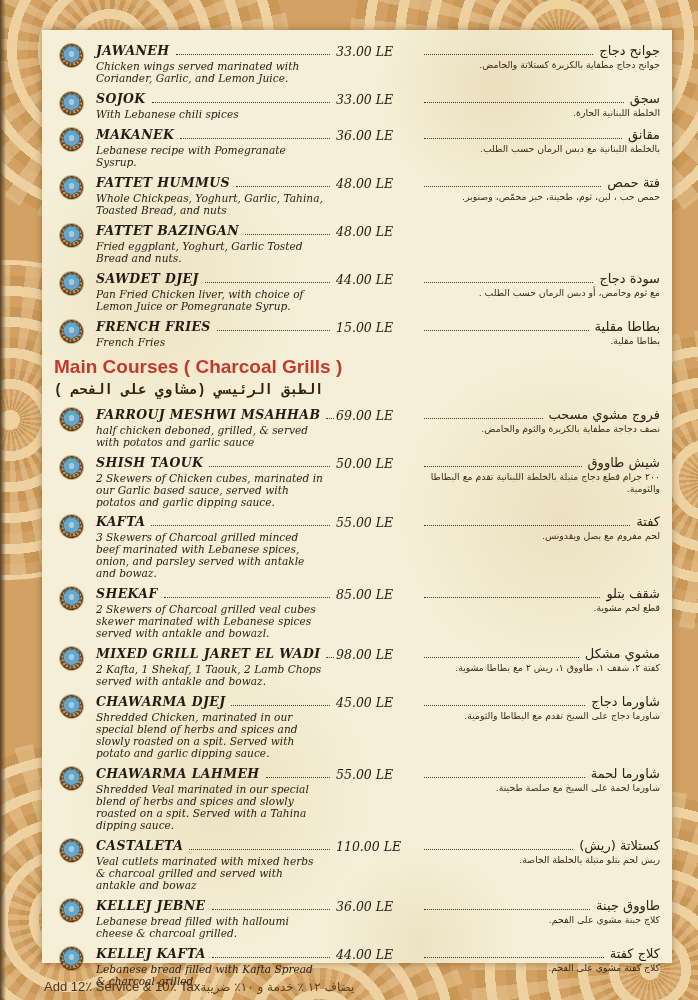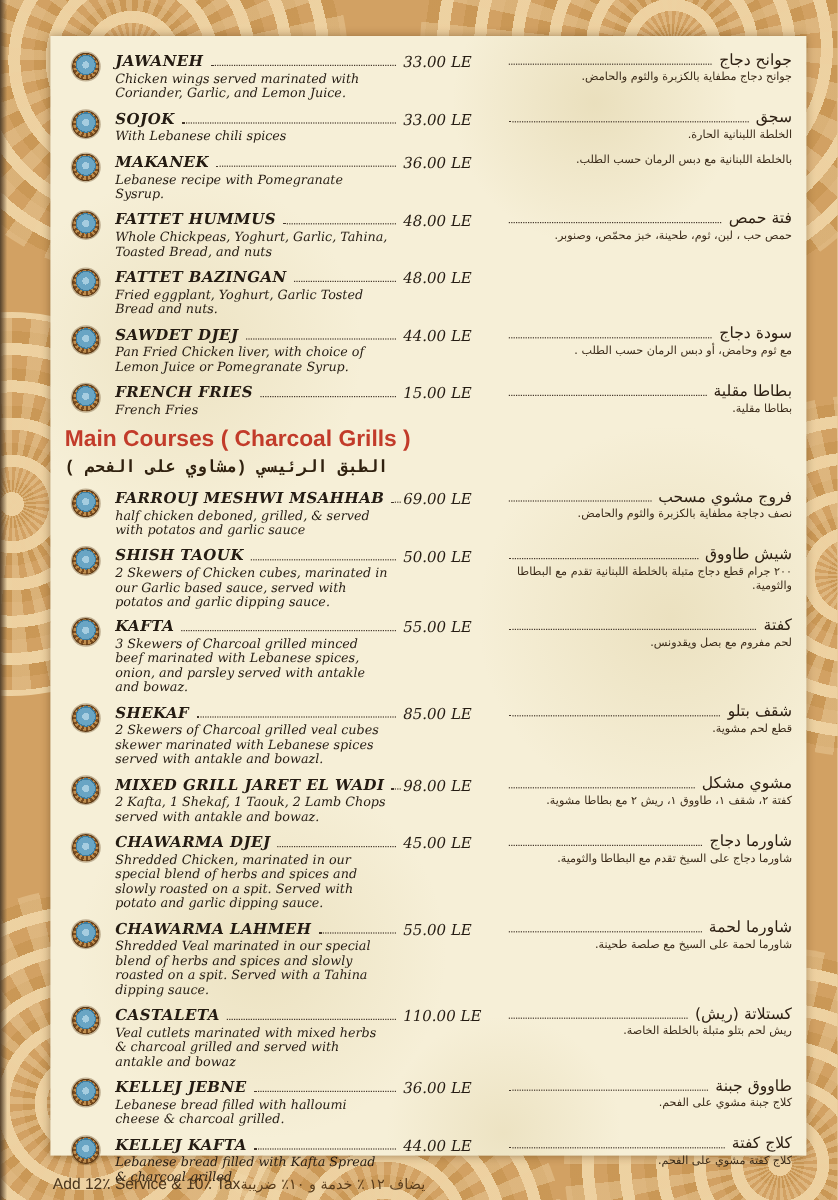--- a/index.html
+++ b/index.html
@@ -83,21 +83,21 @@
         <span class="leader"></span>
       </div>
       <div class="en-desc">Chicken wings served marinated with Coriander, Garlic, and Lemon Juice.</div>
     </div>
     <div class="price">33.00 LE</div>
     <div class="ar-col">
       <div class="name-row">
         <span class="ar-name">جوانح دجاج</span>
         <span class="leader"></span>
       </div>
-      <div class="ar-desc">جوانح دجاج مطفاية بالكزبرة والثوم والحامض.</div>
+      <div class="ar-desc">جوانح دجاج مطفاية بالكزبرة كستلاتة والحامض.</div>
     </div>
   </div>
 
   <div class="item">
     <span class="medallion"></span>
     <div class="en-col">
       <div class="name-row">
         <span class="en-name">SOJOK</span>
         <span class="leader"></span>
       </div>
@@ -117,20 +117,24 @@
     <span class="medallion"></span>
     <div class="en-col">
       <div class="name-row">
         <span class="en-name">MAKANEK</span>
         <span class="leader"></span>
       </div>
       <div class="en-desc">Lebanese recipe with Pomegranate Sysrup.</div>
     </div>
     <div class="price">36.00 LE</div>
     <div class="ar-col">
+      <div class="name-row">
+        <span class="ar-name">مقانق</span>
+        <span class="leader"></span>
+      </div>
       <div class="ar-desc">بالخلطة اللبنانية مع دبس الرمان حسب الطلب.</div>
     </div>
   </div>
 
   <div class="item">
     <span class="medallion"></span>
     <div class="en-col">
       <div class="name-row">
         <span class="en-name">FATTET HUMMUS</span>
         <span class="leader"></span>

